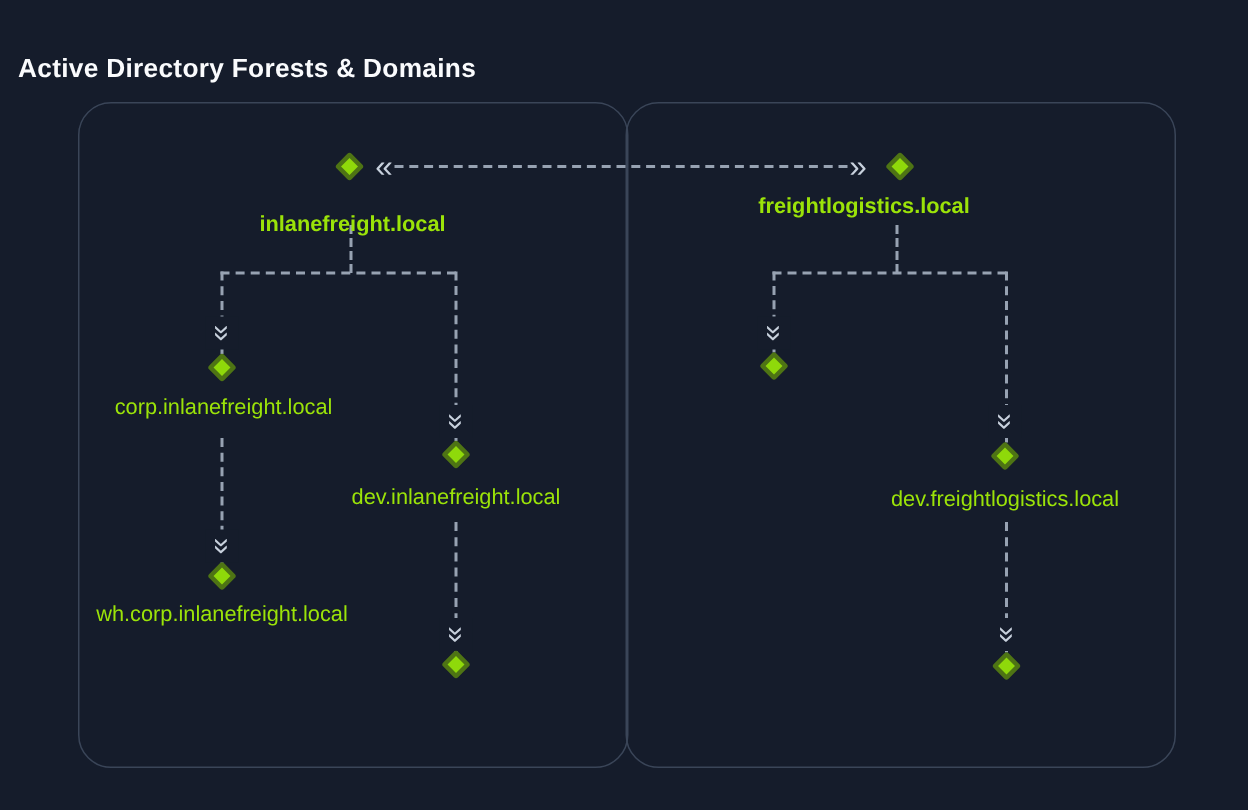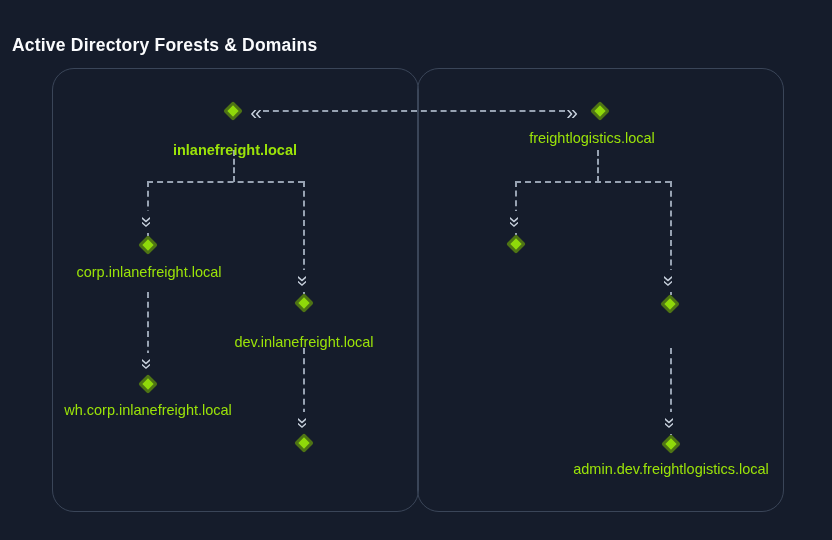--- a/index.html
+++ b/index.html
@@ -76,19 +76,19 @@
   <span class="diamond" style="left:141px;top:377px;"></span>
   <span class="diamond" style="left:297px;top:436px;"></span>
 
   <span class="diamond" style="left:593px;top:104px;"></span>
   <span class="diamond" style="left:509px;top:237px;"></span>
   <span class="diamond" style="left:663px;top:297px;"></span>
   <span class="diamond" style="left:664px;top:437px;"></span>
 
   <div class="dom" style="left:75px;top:140px;font-weight:bold;">inlanefreight.local</div>
   <div class="dom" style="left:-11px;top:262px;">corp.inlanefreight.local</div>
-  <div class="dom" style="left:144px;top:322px;margin-top:10px;">dev.inlanefreight.local</div>
+  <div class="dom" style="left:144px;top:322px;">dev.inlanefreight.local</div>
   <div class="dom" style="left:-12px;top:400px;">wh.corp.inlanefreight.local</div>
 
-  <div class="dom" style="left:432px;top:128px;">freightlogistics.local</div>
-  <div class="dom" style="left:511px;top:459px;">admin.dev.freightlogistics.local</div>
+  <div class="dom" style="left:416px;top:128px;font-weight:bold;">freightlogistics.local</div>
+  <div class="dom" style="left:510px;top:323px;">dev.freightlogistics.local</div>
 
 </div>
 
 </body></html>

